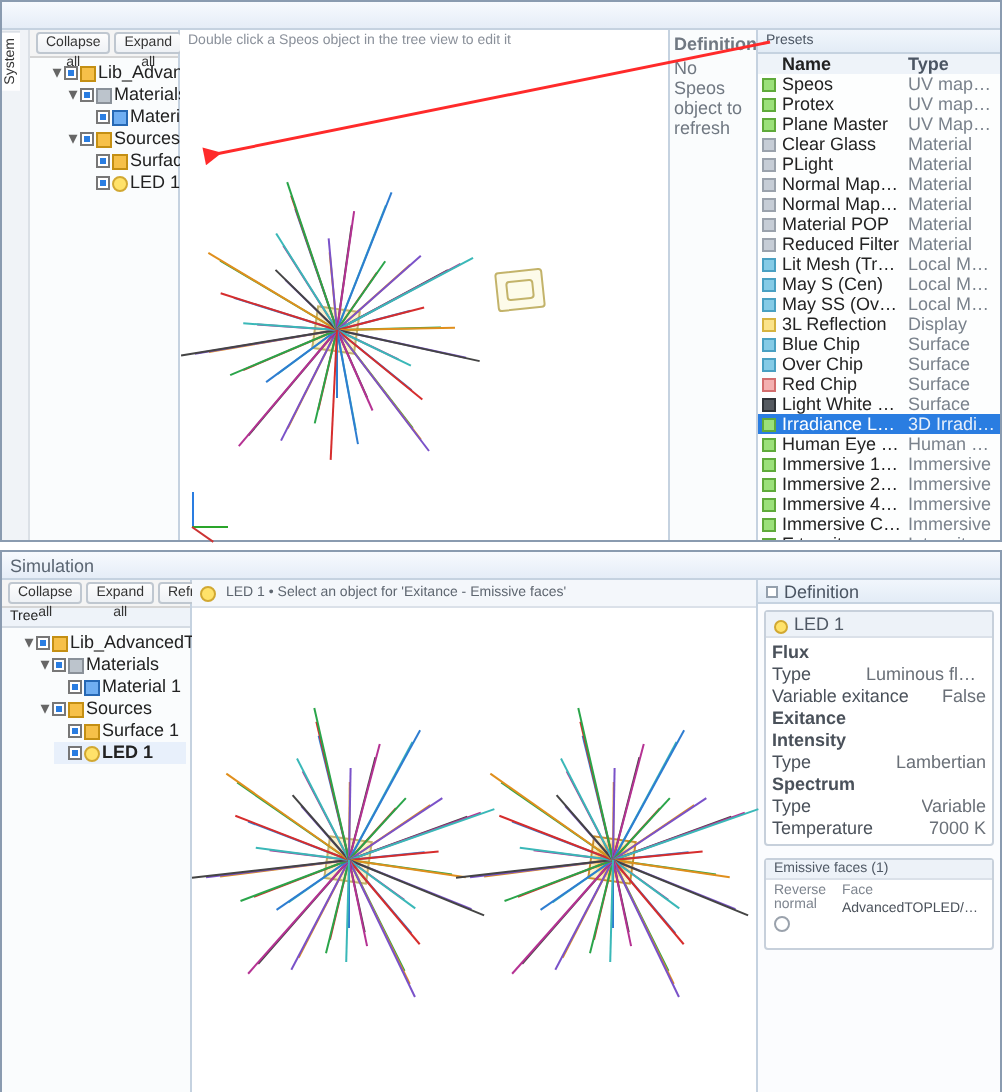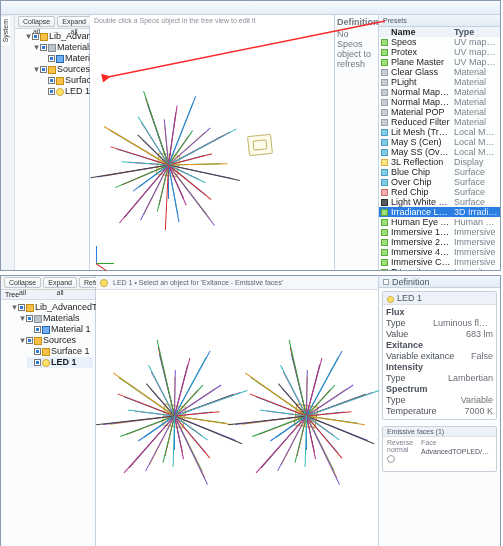--- a/index.html
+++ b/index.html
@@ -322,20 +322,23 @@
             <span class="pico "></span>
             <span class="pname">E tensity</span>
             <span class="ptype">Intensity</span>
           </div>
         </div>
     </div>
   </div>
 </div>
 
 <div class="win bottom" style="width:501px;">
+  <div class="titlebar">
+      <span>Simulation</span>
+    </div>
   <div class="row" style="height:270px;">
 
     <div class="tree-pane" style="width:95px;">
       <div class="toolbar">
         <button class="btn-sm">Collapse all</button>
         <button class="btn-sm">Expand all</button>
         <button class="btn-sm">Refresh</button>
       </div>
       <div style="background:#eef3f9;border-bottom:1px solid #d4dbe3;padding:1px 4px;font-size:7px;">Tree</div>
       <div class="tree">
@@ -494,30 +497,26 @@
         <div class="plines" id="plines">
             <div class="pline">
               <span style="font-weight:600">Flux</span>
               <span class="v"></span>
             </div>
             <div class="pline">
               <span>Type</span>
               <span class="v">Luminous flux (lm)</span>
             </div>
             <div class="pline">
-              <span>Value</span>
-              <span class="v">683 lm</span>
+              <span>Variable exitance</span>
+              <span class="v">False</span>
             </div>
             <div class="pline">
               <span style="font-weight:600">Exitance</span>
               <span class="v"></span>
-            </div>
-            <div class="pline">
-              <span>Variable exitance</span>
-              <span class="v">False</span>
             </div>
             <div class="pline">
               <span style="font-weight:600">Intensity</span>
               <span class="v"></span>
             </div>
             <div class="pline">
               <span>Type</span>
               <span class="v">Lambertian</span>
             </div>
             <div class="pline">

